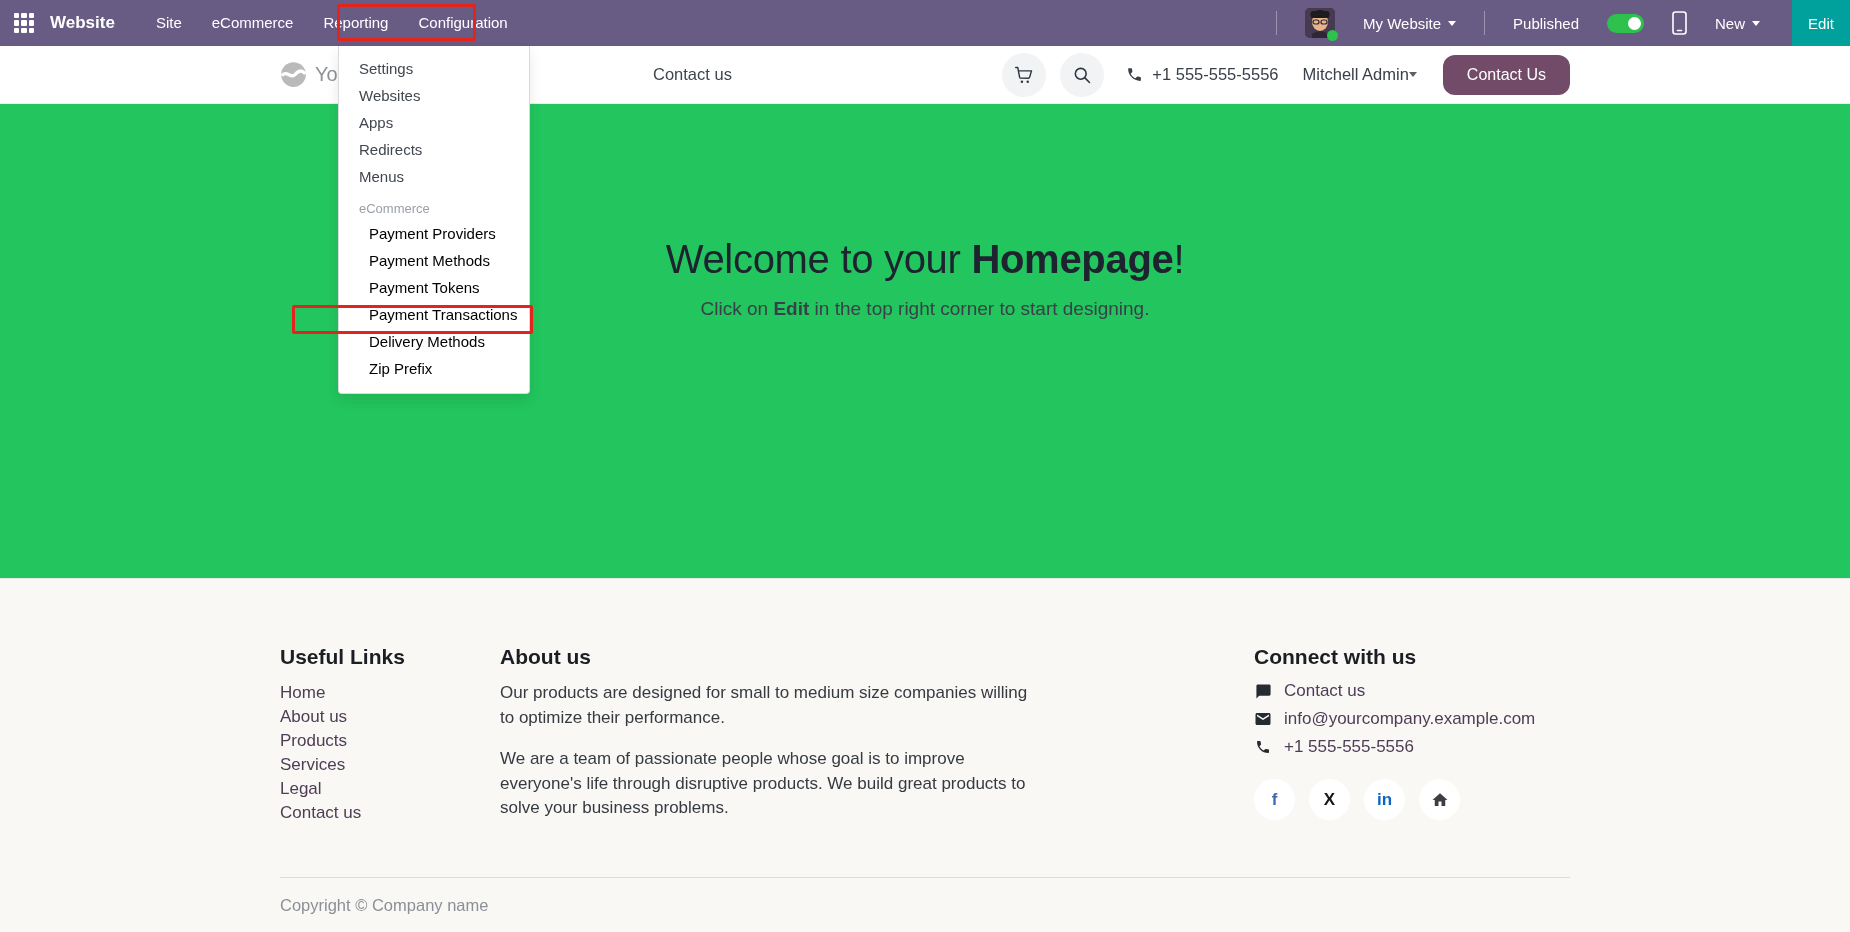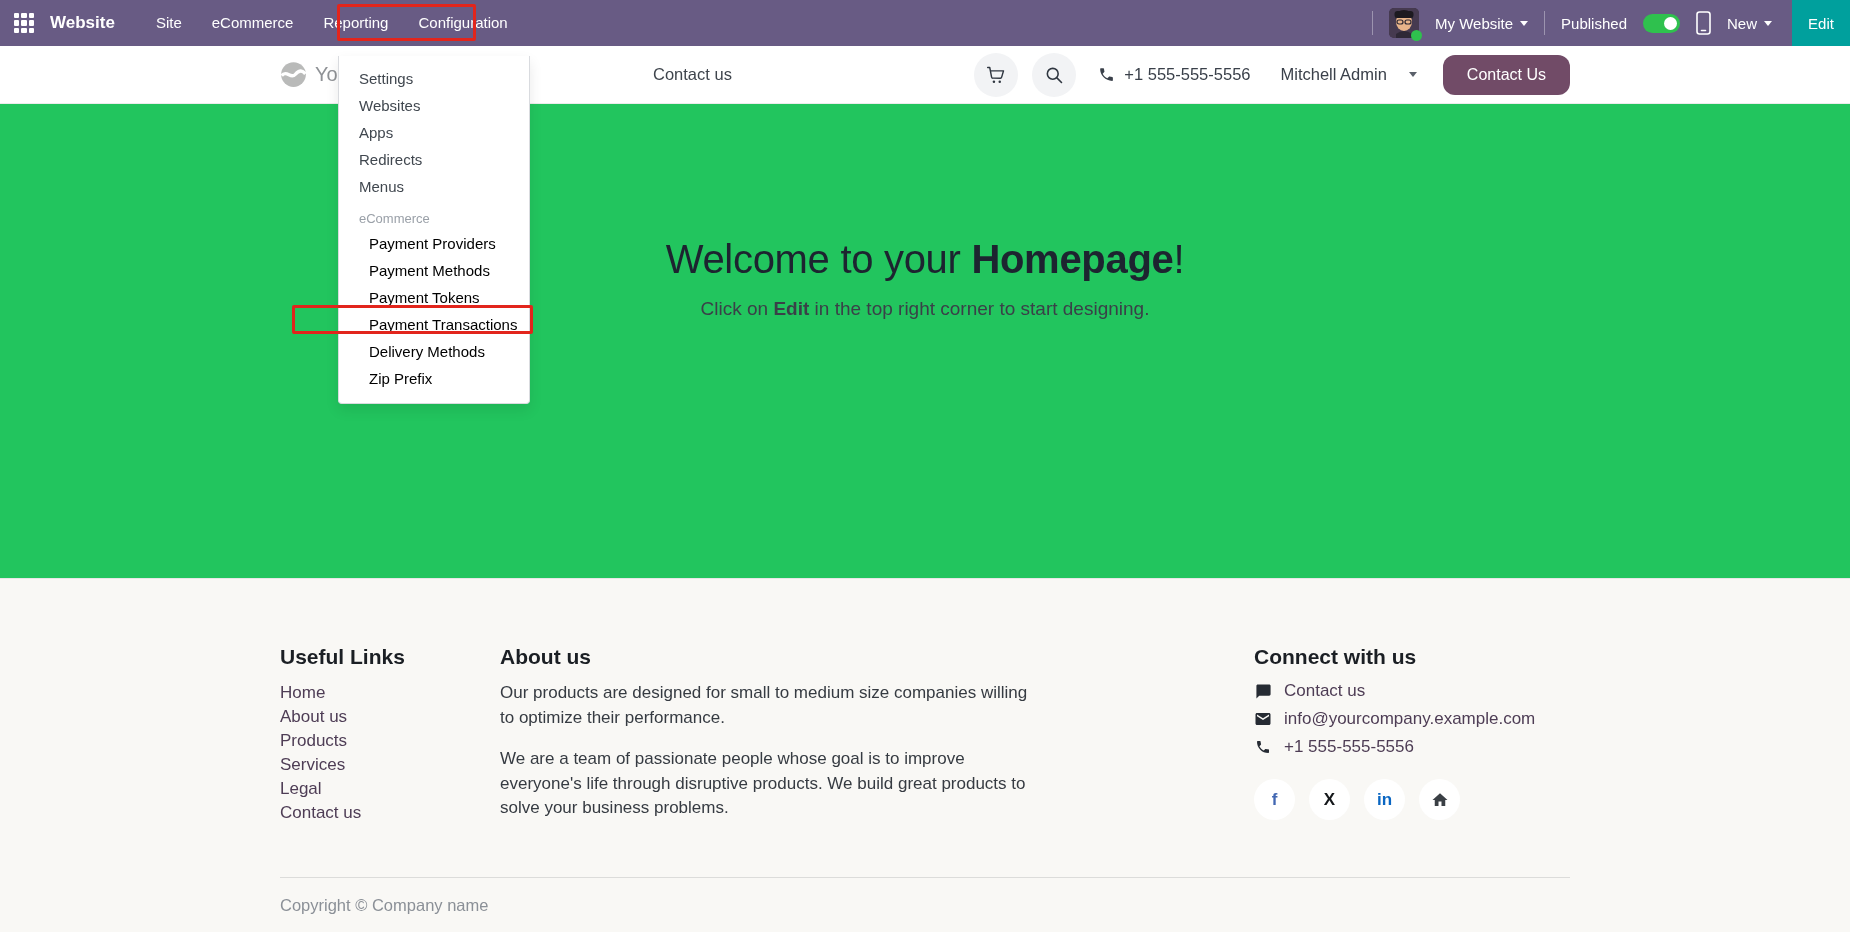--- a/index.html
+++ b/index.html
@@ -15,21 +15,21 @@
   
   .navbar {
     height:46px; background:#685b84; color:#fff;
     display:flex; align-items:center; padding-left:14px;
     position:relative; z-index:40;
   }
   .grid-icon { width:20px; height:20px; display:grid; grid-template-columns:repeat(3,1fr); gap:2px; margin-right:16px; cursor:pointer; }
   .grid-icon span { background:#fff; border-radius:1px; }
   .app-name { font-size:17px; font-weight:700; margin-right:26px; cursor:pointer; }
   .nav-item { font-size:15px; padding:0 15px; line-height:46px; cursor:pointer; white-space:nowrap; }
-  .nav-right { margin-left:auto; display:flex; align-items:center; gap:16px;border-radius:7px; }
+  .nav-right { margin-left:auto; display:flex; align-items:center; gap:28px;border-radius:7px; }
   .nav-divider { width:1px; height:24px; background:rgba(255,255,255,.35); }
   .avatar { width:30px; height:30px; border-radius:5px; position:relative; overflow:visible; background:#3d3348; flex:0 0 auto; cursor:pointer; }
   .avatar svg { border-radius:5px; display:block; }
   .status-dot { position:absolute; right:-3px; bottom:-3px; width:11px; height:11px; border-radius:50%; background:#2fc14e; }
   .nav-link { font-size:15px; display:flex; align-items:center; gap:7px; cursor:pointer; white-space:nowrap; }
   .caret-down { width:0; height:0; border-left:4px solid transparent; border-right:4px solid transparent; border-top:5px solid currentColor; display:inline-block; }
   .toggle { width:37px; height:19px; border-radius:10px; background:#2fc14e; position:relative; cursor:pointer; flex:0 0 auto; }
   .toggle .knob { position:absolute; top:3px; right:3px; width:13px; height:13px; border-radius:50%; background:#fff; }
   .mobile-icon { cursor:pointer; display:flex; }
   .edit-btn { height:46px; min-width:58px; padding:0 15px; background:#00A09D; color:#fff; font-size:15px; display:flex; align-items:center; justify-content:center; cursor:pointer; margin-left:4px; }
@@ -39,27 +39,27 @@
     height:58px; background:#fff; border-bottom:1px solid #ececec;
     display:flex; align-items:center; padding:0 280px;
     position:relative; z-index:10;
   }
   .logo { display:flex; align-items:center; gap:8px; cursor:pointer; min-width:0; }
   .logo-text { font-size:20px; color:#8f9296; font-weight:500; white-space:nowrap; }
   .header-nav-item { font-size:16.5px; color:#3f454d; margin-left:212px; cursor:pointer; white-space:nowrap; }
   .header-right { margin-left:auto; display:flex; align-items:center; gap:14px; }
   .icon-circle { width:44px; height:44px; border-radius:50%; background:#f2f3f5; display:flex; align-items:center; justify-content:center; cursor:pointer; }
   .phone-link { display:flex; align-items:center; gap:9px; font-size:16.5px; color:#3a404a; cursor:pointer; margin-left:8px; white-space:nowrap; }
-  .user-menu { display:flex; align-items:center; gap:22px; font-size:16.5px; color:#3a404a; cursor:pointer; margin-left:16px; white-space:nowrap; }
+  .user-menu { display:flex; align-items:center; gap:0; font-size:16.5px; color:#3a404a; cursor:pointer; margin-left:10px; white-space:nowrap; }
   .user-menu .caret-down { border-top-color:#5a606a; }
   .cta-btn { background:#714B67; color:#fff; font-size:16px; padding:11px 24px; border-radius:12px; border:none; cursor:pointer; margin-left:12px; white-space:nowrap; }
 
   
   .dropdown {
-    position:absolute; left:338px; top:56px; width:192px;
+    position:absolute; left:338px; top:46px; width:192px;
     background:#fff; border:1px solid #d9dbdf; border-top:none;
     border-radius:0 0 4px 4px; box-shadow:0 6px 14px rgba(0,0,0,.09);
     padding:9px 0 11px; z-index:50;
   }
   .dd-item { font-size:15px; color:#40474f; padding:5px 20px; cursor:pointer; white-space:nowrap; }
   .dd-section { font-size:13px; color:#9aa0a8; padding:11px 20px 4px; }
   .dd-subitem { font-size:15px; color:#000000; padding:5px 20px 5px 30px; cursor:pointer; white-space:nowrap; }
 
   
   .anno-box { position:absolute; border:3px solid #e2251c; border-radius:2px; z-index:100; pointer-events:none; }

